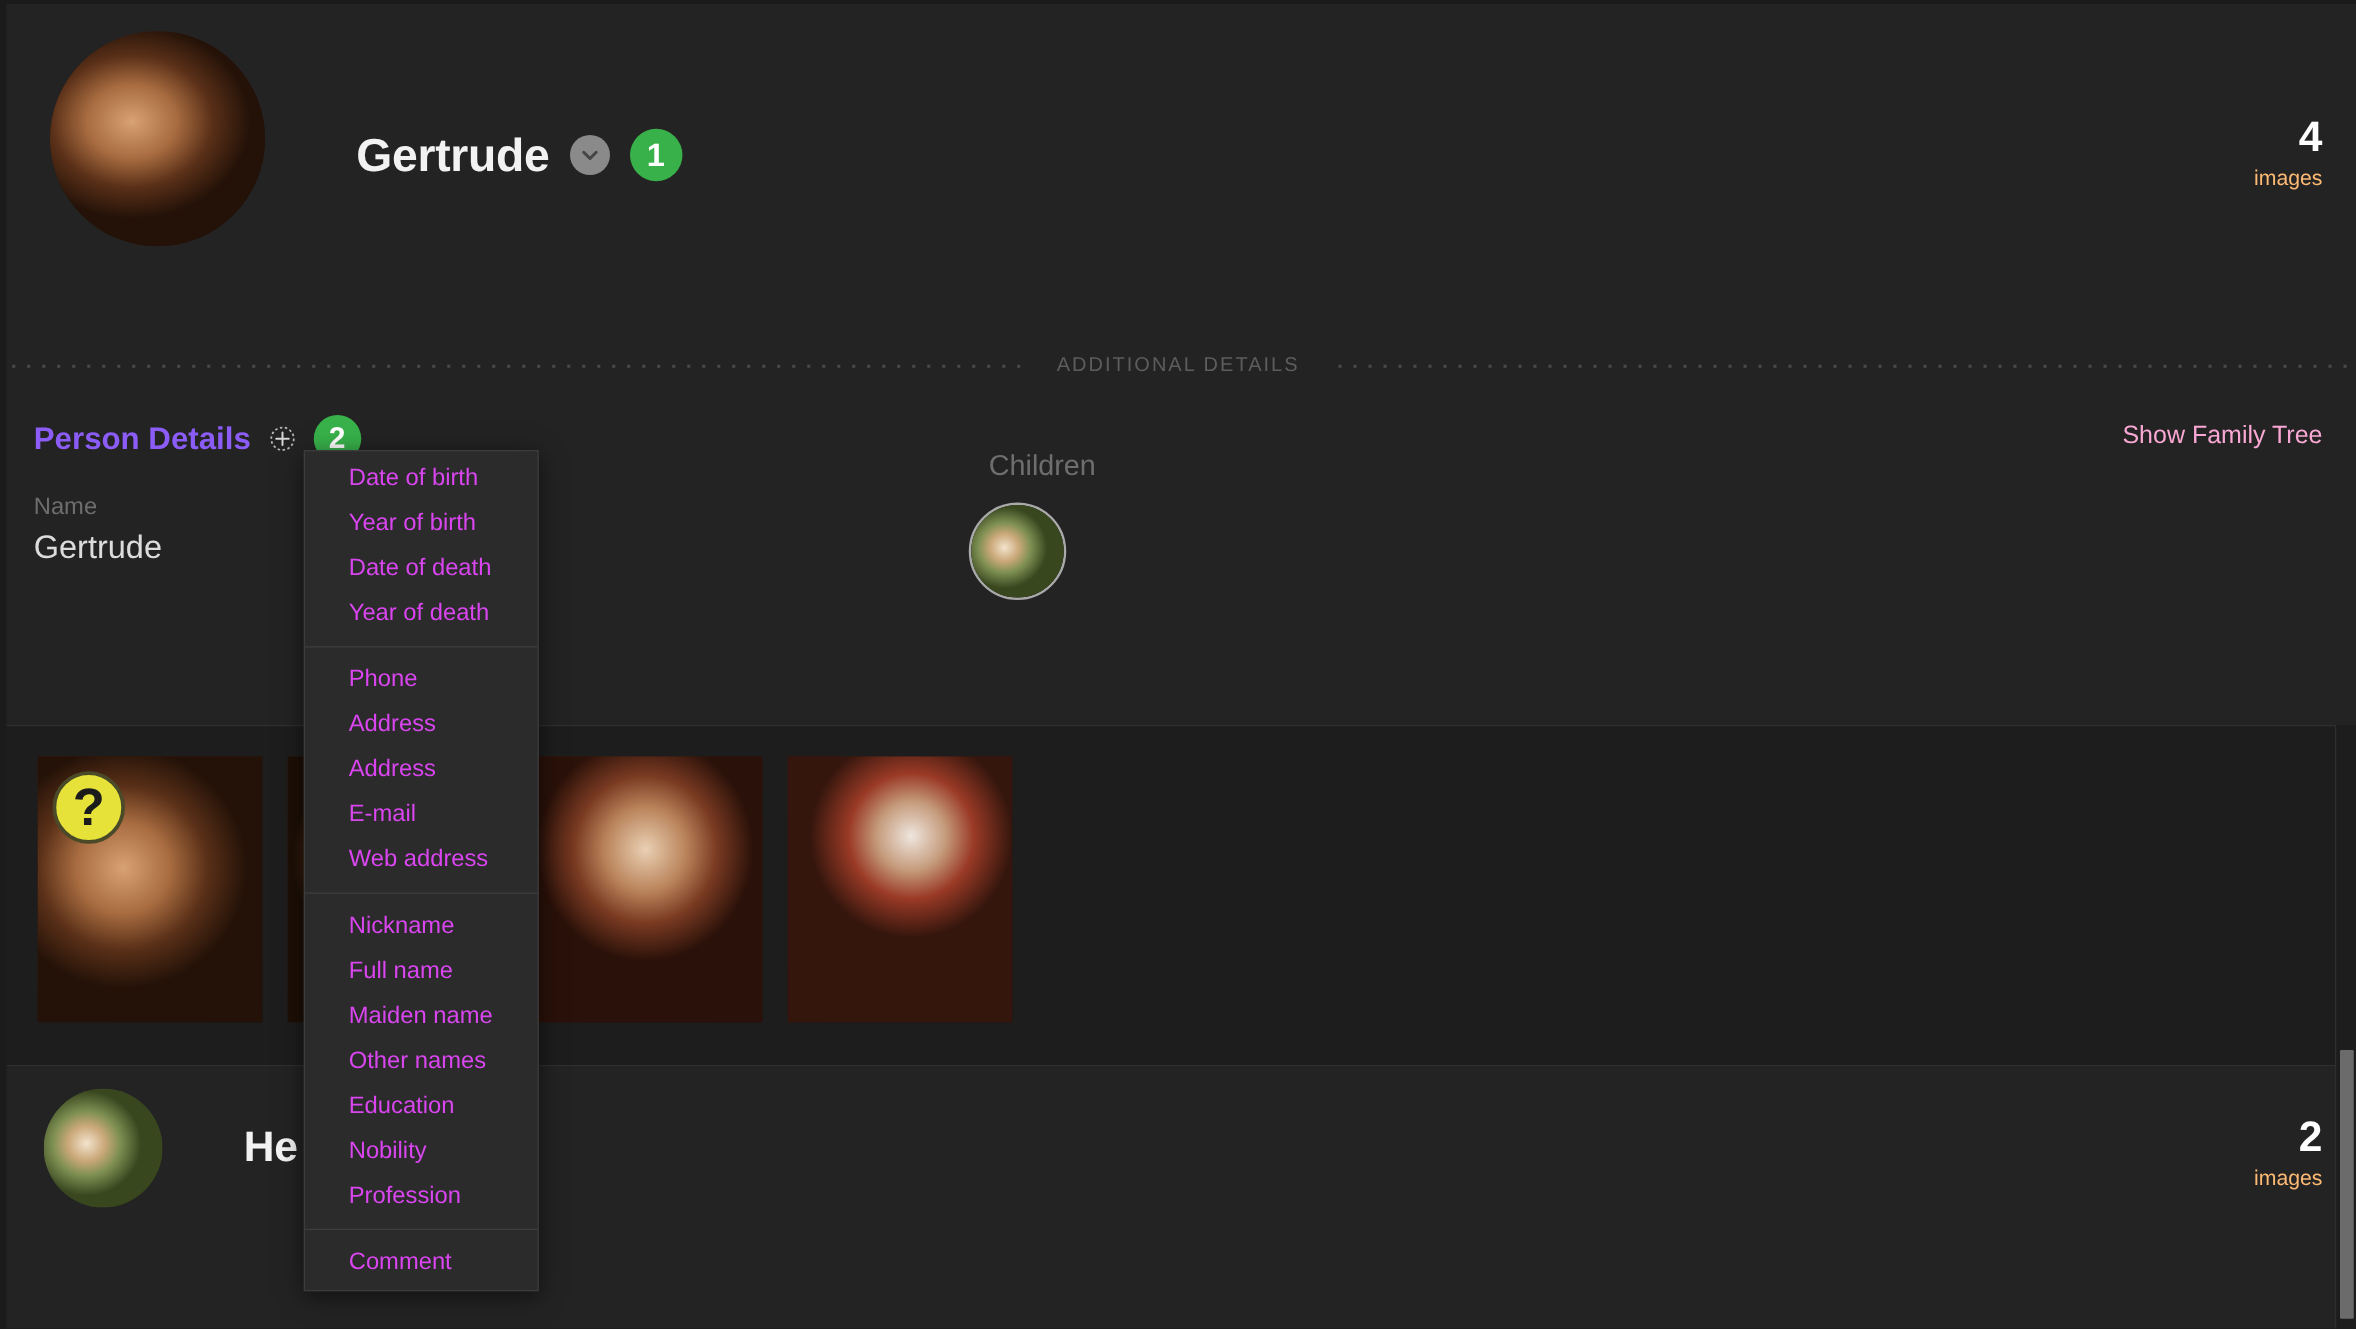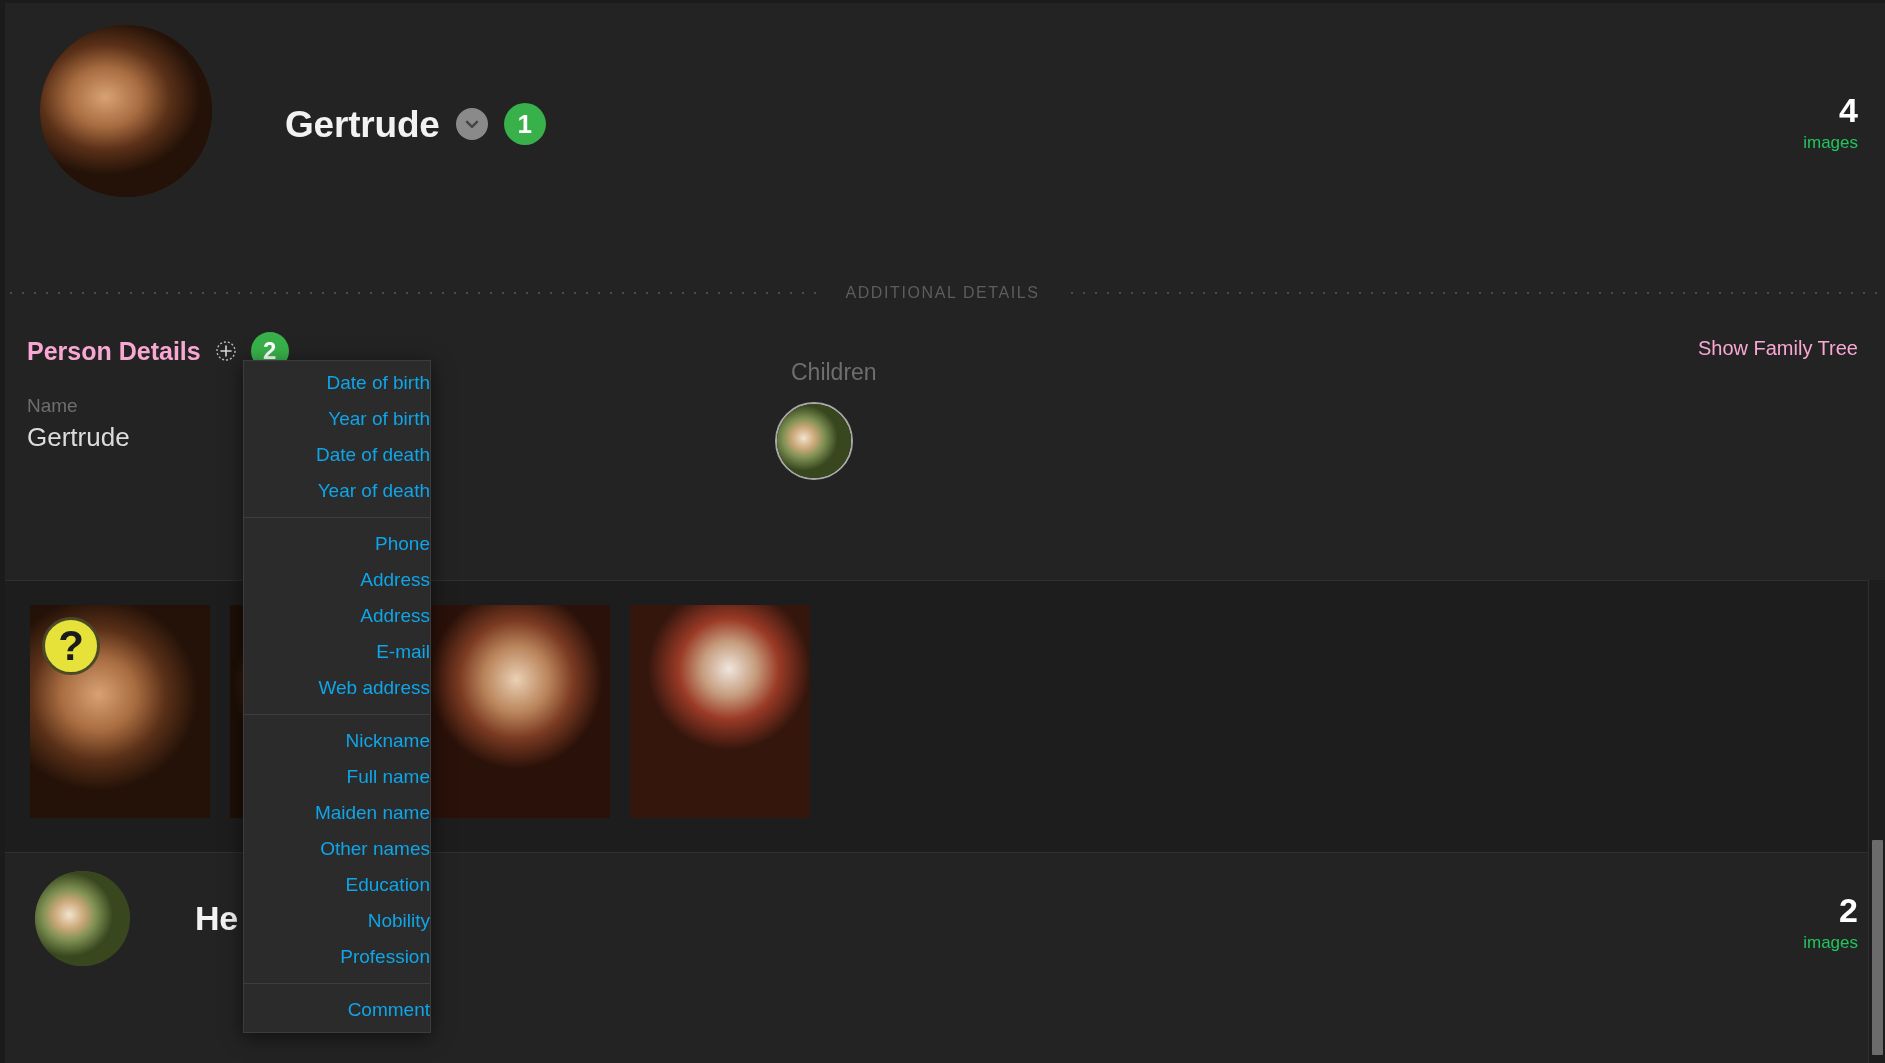--- a/index.html
+++ b/index.html
@@ -65,21 +65,21 @@
     line-height: 1;
   }
   .img-count {
     position: absolute; right: 22px; top: 90px;
     text-align: right;
   }
   .img-count .num {
     color: #ffffff; font-size: 34px; font-weight: bold; line-height: 1;
   }
   .img-count .lbl {
-    color: #22c55e; font-size: 17px; margin-top: 6px;
+    color: #fdba74; font-size: 17px; margin-top: 6px;
   }
 
   
   .section-divider {
     position: absolute; left: 5px; top: 271px;
     width: 1875px; height: 44px;
     display: flex; align-items: center;
     pointer-events: none;
   }
   .dots {
@@ -106,21 +106,21 @@
   }
   .col-person { position: absolute; left: 22px; top: 18px; width: 600px; }
   .col-relations { position: absolute; left: 770px; top: 18px; width: 600px; }
 
   .col-head {
     display: flex; align-items: center; gap: 14px;
     height: 36px;
   }
   .col-head h2 {
     margin: 0;
-    color: #f9a8d4;
+    color: #8b5cf6;
     font-size: 25px;
     font-weight: bold;
     line-height: 1;
   }
   .plus-icon {
     width: 22px; height: 22px;
     position: relative;
     cursor: pointer;
   }
   .badge-sm {
@@ -195,27 +195,26 @@
   .dropdown {
     position: absolute; left: 243px; top: 360px;
     width: 188px;
     background: #2b2b2b;
     border: 1px solid #3c3c3c;
     box-shadow: 0 4px 18px rgba(0,0,0,0.55);
     z-index: 50;
     padding: 4px 0;
   }
   .menu-item {
-    color: #0ea5e9;
+    color: #d946ef;
     font-size: 19px;
     padding: 6px 0 6px 35px;
     line-height: 24px;
     cursor: pointer;
     white-space: nowrap;
-    text-align: right;
   }
   .menu-sep { height: 1px; background: #3e3e3e; margin: 8px 0; }
 
   
   .scrollbar {
     position: absolute; right: 0; top: 580px;
     width: 17px; height: 483px;
     background: #1d1d1d;
     border-left: 1px solid #2e2e2e;
     z-index: 40;

